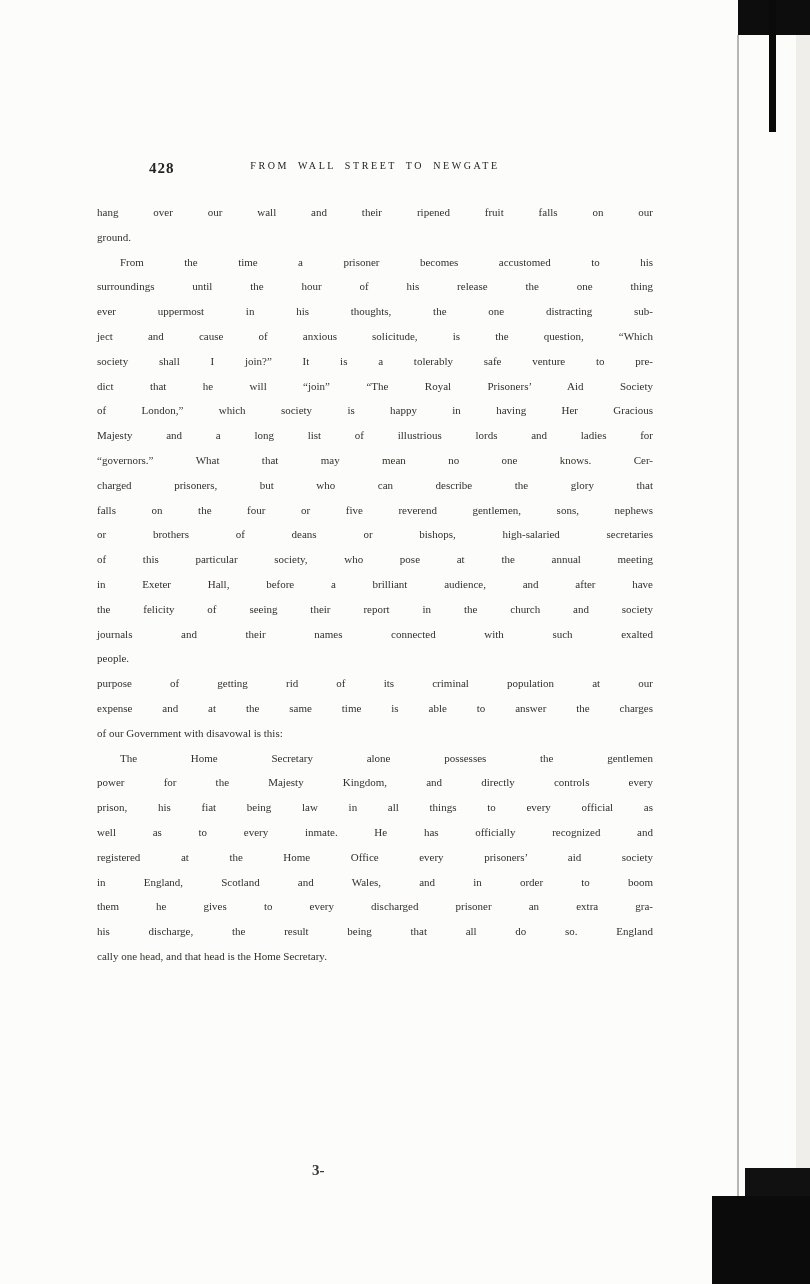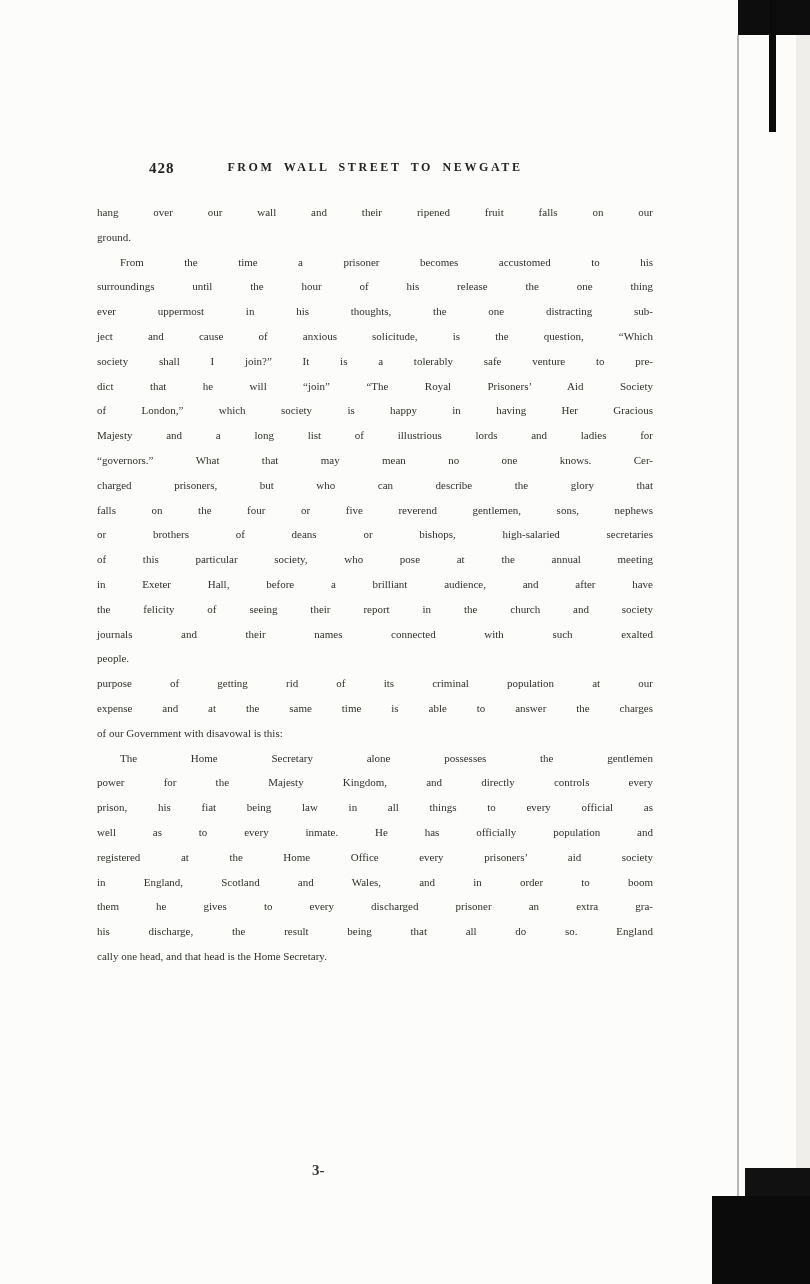--- a/index.html
+++ b/index.html
@@ -36,22 +36,22 @@
     letter-spacing: 1px;
     color: #262420;
     margin-left: 38px;
   }
   .header-title {
     position: absolute;
     left: 0;
     width: 100%;
     top: 0;
     text-align: center;
-    font-size: 12px;
-    font-weight: bold;
+    font-size: 10px;
+    font-weight: normal;
     letter-spacing: 2.6px;
     word-spacing: 4px;
     color: #262420;
   }
   
   .page-body {
     position: absolute;
     top: 200px;
     left: 97px;
     width: 556px;
@@ -139,21 +139,21 @@
       </div>
       <div class="paragraph">
         <div class="line">purpose of getting rid of its criminal population at our</div>
         <div class="line">expense and at the same time is able to answer the charges</div>
         <div class="line last">of our Government with disavowal is this:</div>
       </div>
       <div class="paragraph">
         <div class="line indent">The Home Secretary alone possesses the gentlemen</div>
         <div class="line">power for the Majesty Kingdom, and directly controls every</div>
         <div class="line">prison, his fiat being law in all things to every official as</div>
-        <div class="line">well as to every inmate.  He has officially population and</div>
+        <div class="line">well as to every inmate.  He has officially recognized and</div>
         <div class="line">registered at the Home Office every prisoners’ aid society</div>
         <div class="line">in England, Scotland and Wales, and in order to boom</div>
         <div class="line">them he gives to every discharged prisoner an extra gra-</div>
         <div class="line">his discharge, the result being that all do so.  England</div>
         <div class="line last">cally one head, and that head is the Home Secretary.</div>
       </div>
     </div>
 
   <div class="printers-mark">3-</div>
 

